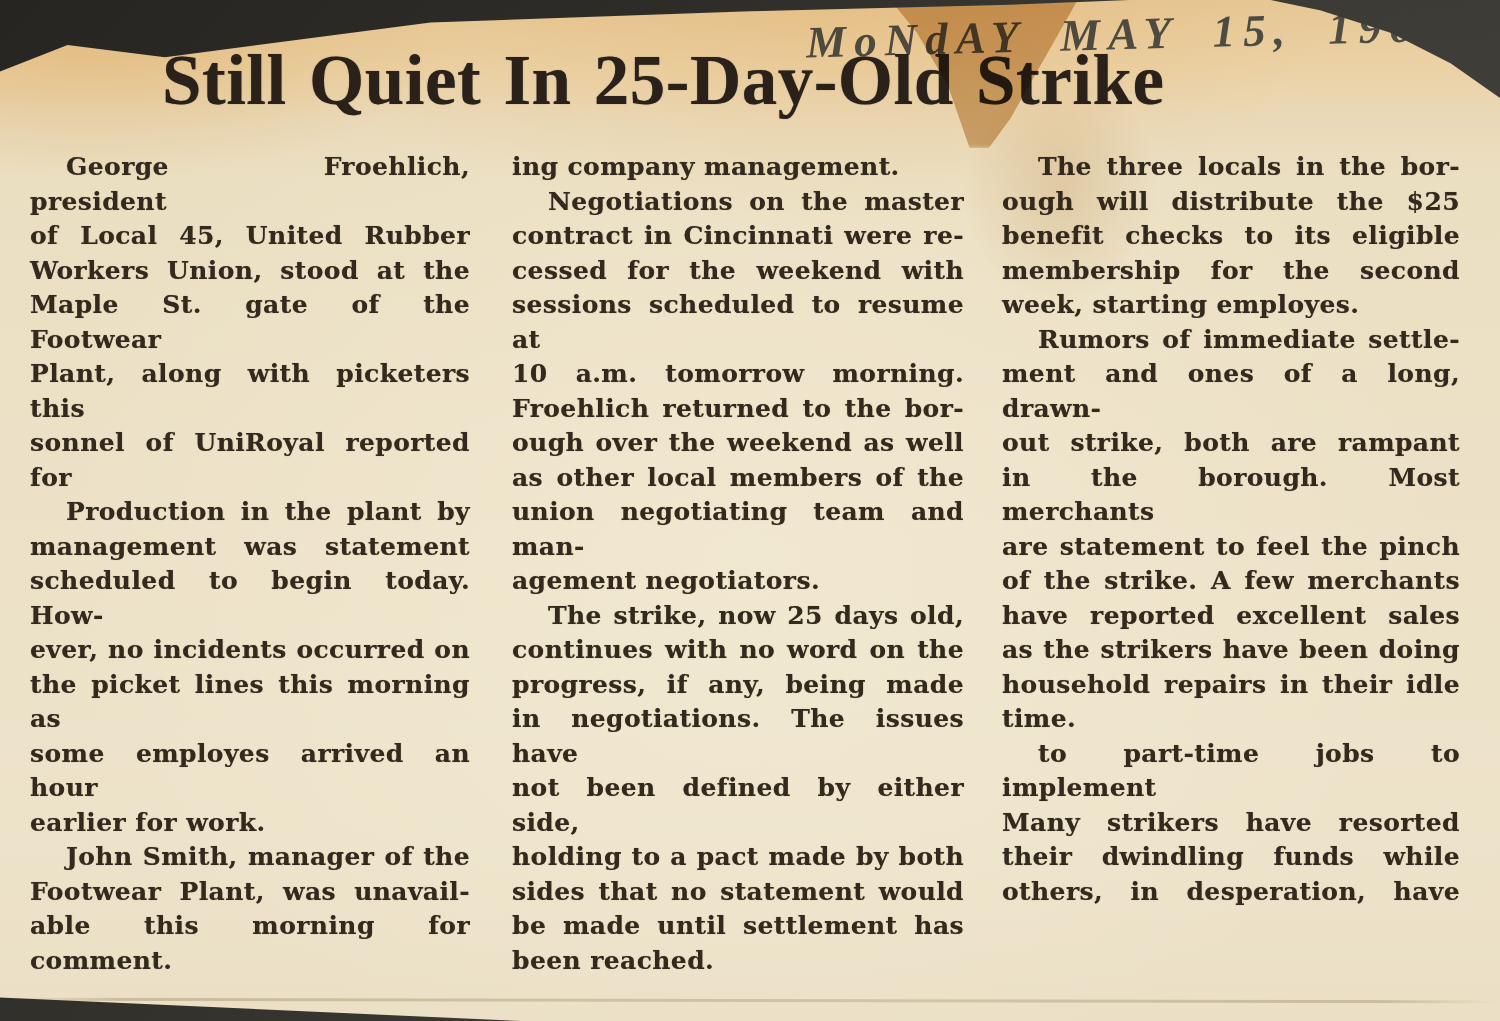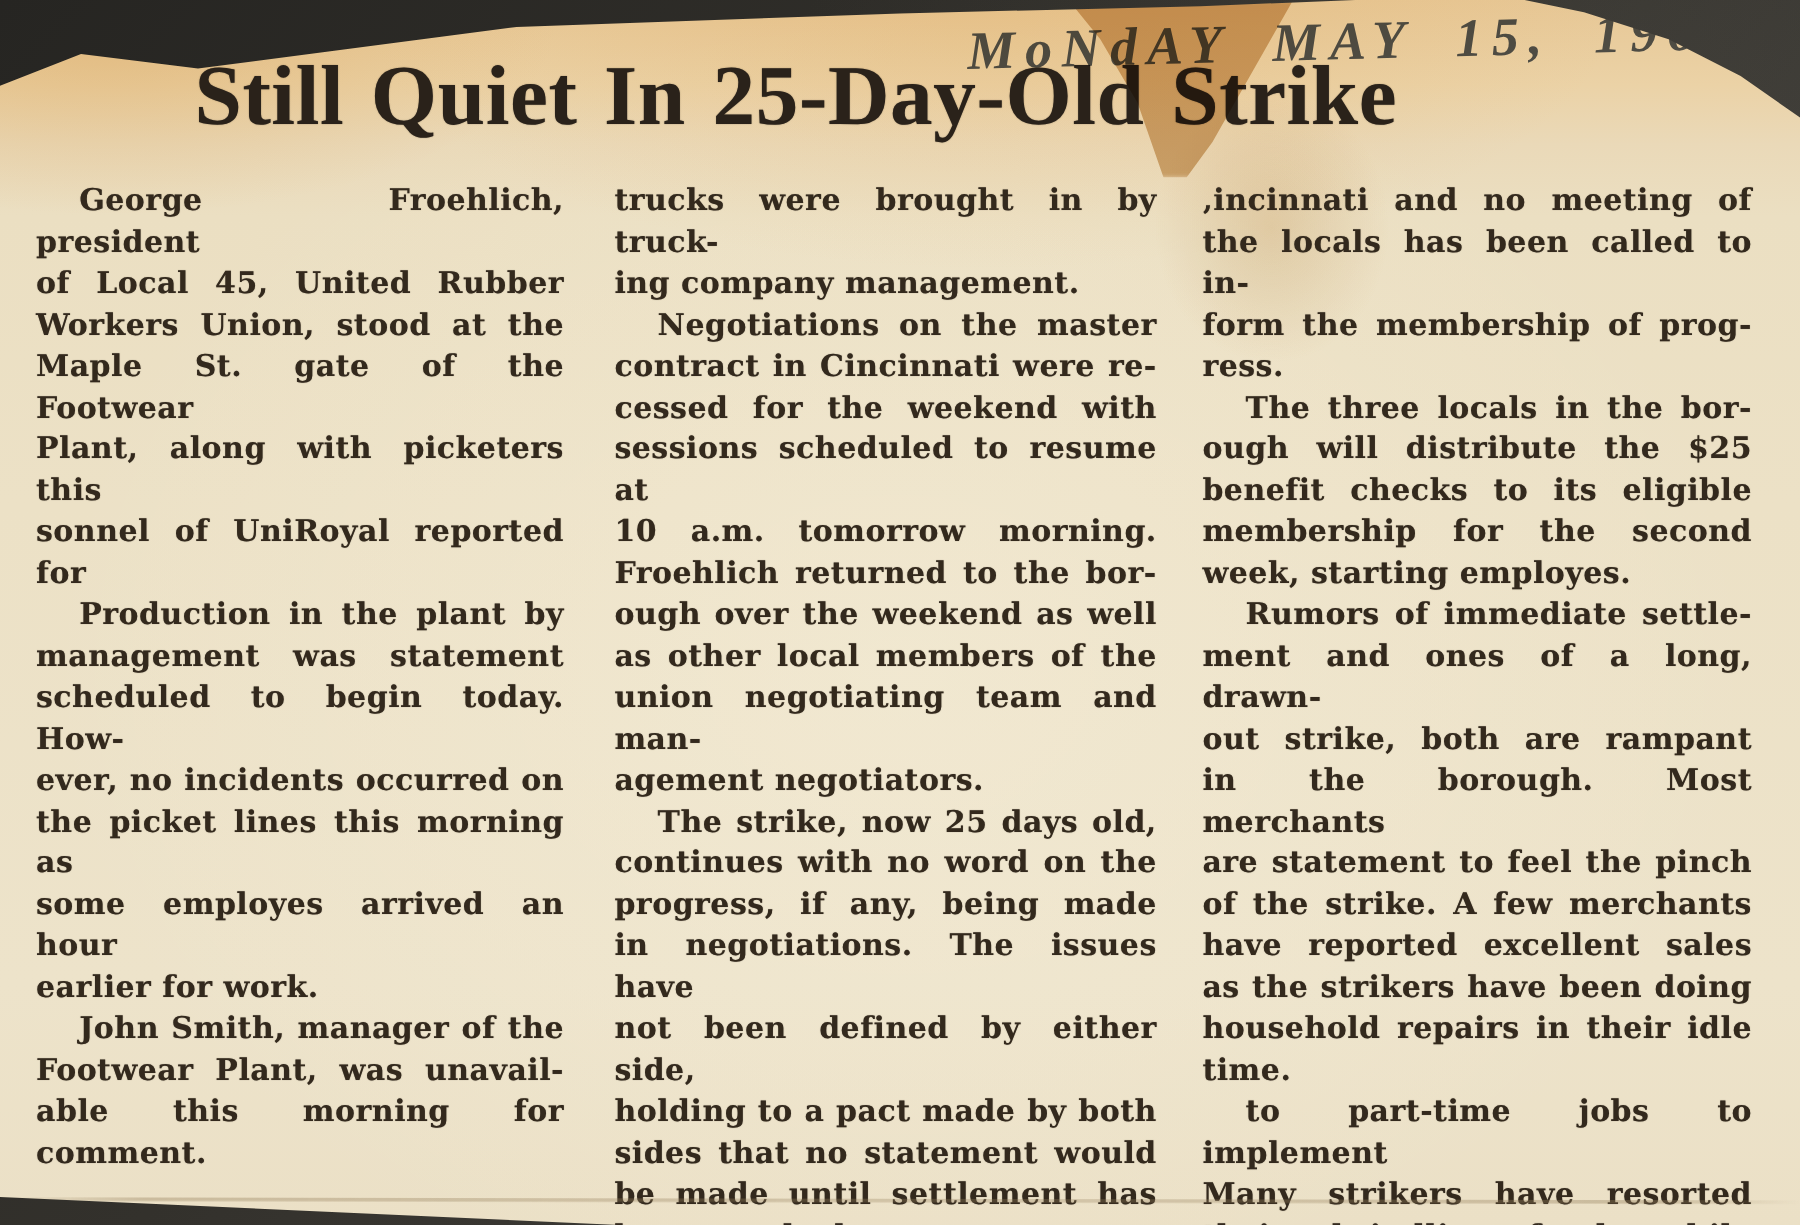--- a/index.html
+++ b/index.html
@@ -95,21 +95,20 @@
           <div class="jline lastline">earlier for work.</div>
         </div>
         <div class="para indent">
           <div class="jline">John Smith, manager of the</div>
           <div class="jline">Footwear Plant, was unavail-</div>
           <div class="jline lastline">able this morning for comment.</div>
         </div>
       </div>
     <div class="col" data-col="1">
         <div class="para">
-          <div class="jline">trucks were brought in by truck-</div>
           <div class="jline lastline">ing company management.</div>
         </div>
         <div class="para indent">
           <div class="jline">Negotiations on the master</div>
           <div class="jline">contract in Cincinnati were re-</div>
           <div class="jline">cessed for the weekend with</div>
           <div class="jline">sessions scheduled to resume at</div>
           <div class="jline">10 a.m. tomorrow morning.</div>
           <div class="jline">Froehlich returned to the bor-</div>
           <div class="jline">ough over the weekend as well</div>
@@ -123,26 +122,20 @@
           <div class="jline">progress, if any, being made</div>
           <div class="jline">in negotiations. The issues have</div>
           <div class="jline">not been defined by either side,</div>
           <div class="jline">holding to a pact made by both</div>
           <div class="jline">sides that no statement would</div>
           <div class="jline">be made until settlement has</div>
           <div class="jline lastline">been reached.</div>
         </div>
       </div>
     <div class="col" data-col="2">
-        <div class="para">
-          <div class="jline">‚incinnati and no meeting of</div>
-          <div class="jline">the locals has been called to in-</div>
-          <div class="jline">form the membership of prog-</div>
-          <div class="jline lastline">ress.</div>
-        </div>
         <div class="para indent">
           <div class="jline">The three locals in the bor-</div>
           <div class="jline">ough will distribute the $25</div>
           <div class="jline">benefit checks to its eligible</div>
           <div class="jline">membership for the second</div>
           <div class="jline lastline">week, starting employes.</div>
         </div>
         <div class="para indent">
           <div class="jline">Rumors of immediate settle-</div>
           <div class="jline">ment and ones of a long, drawn-</div>

